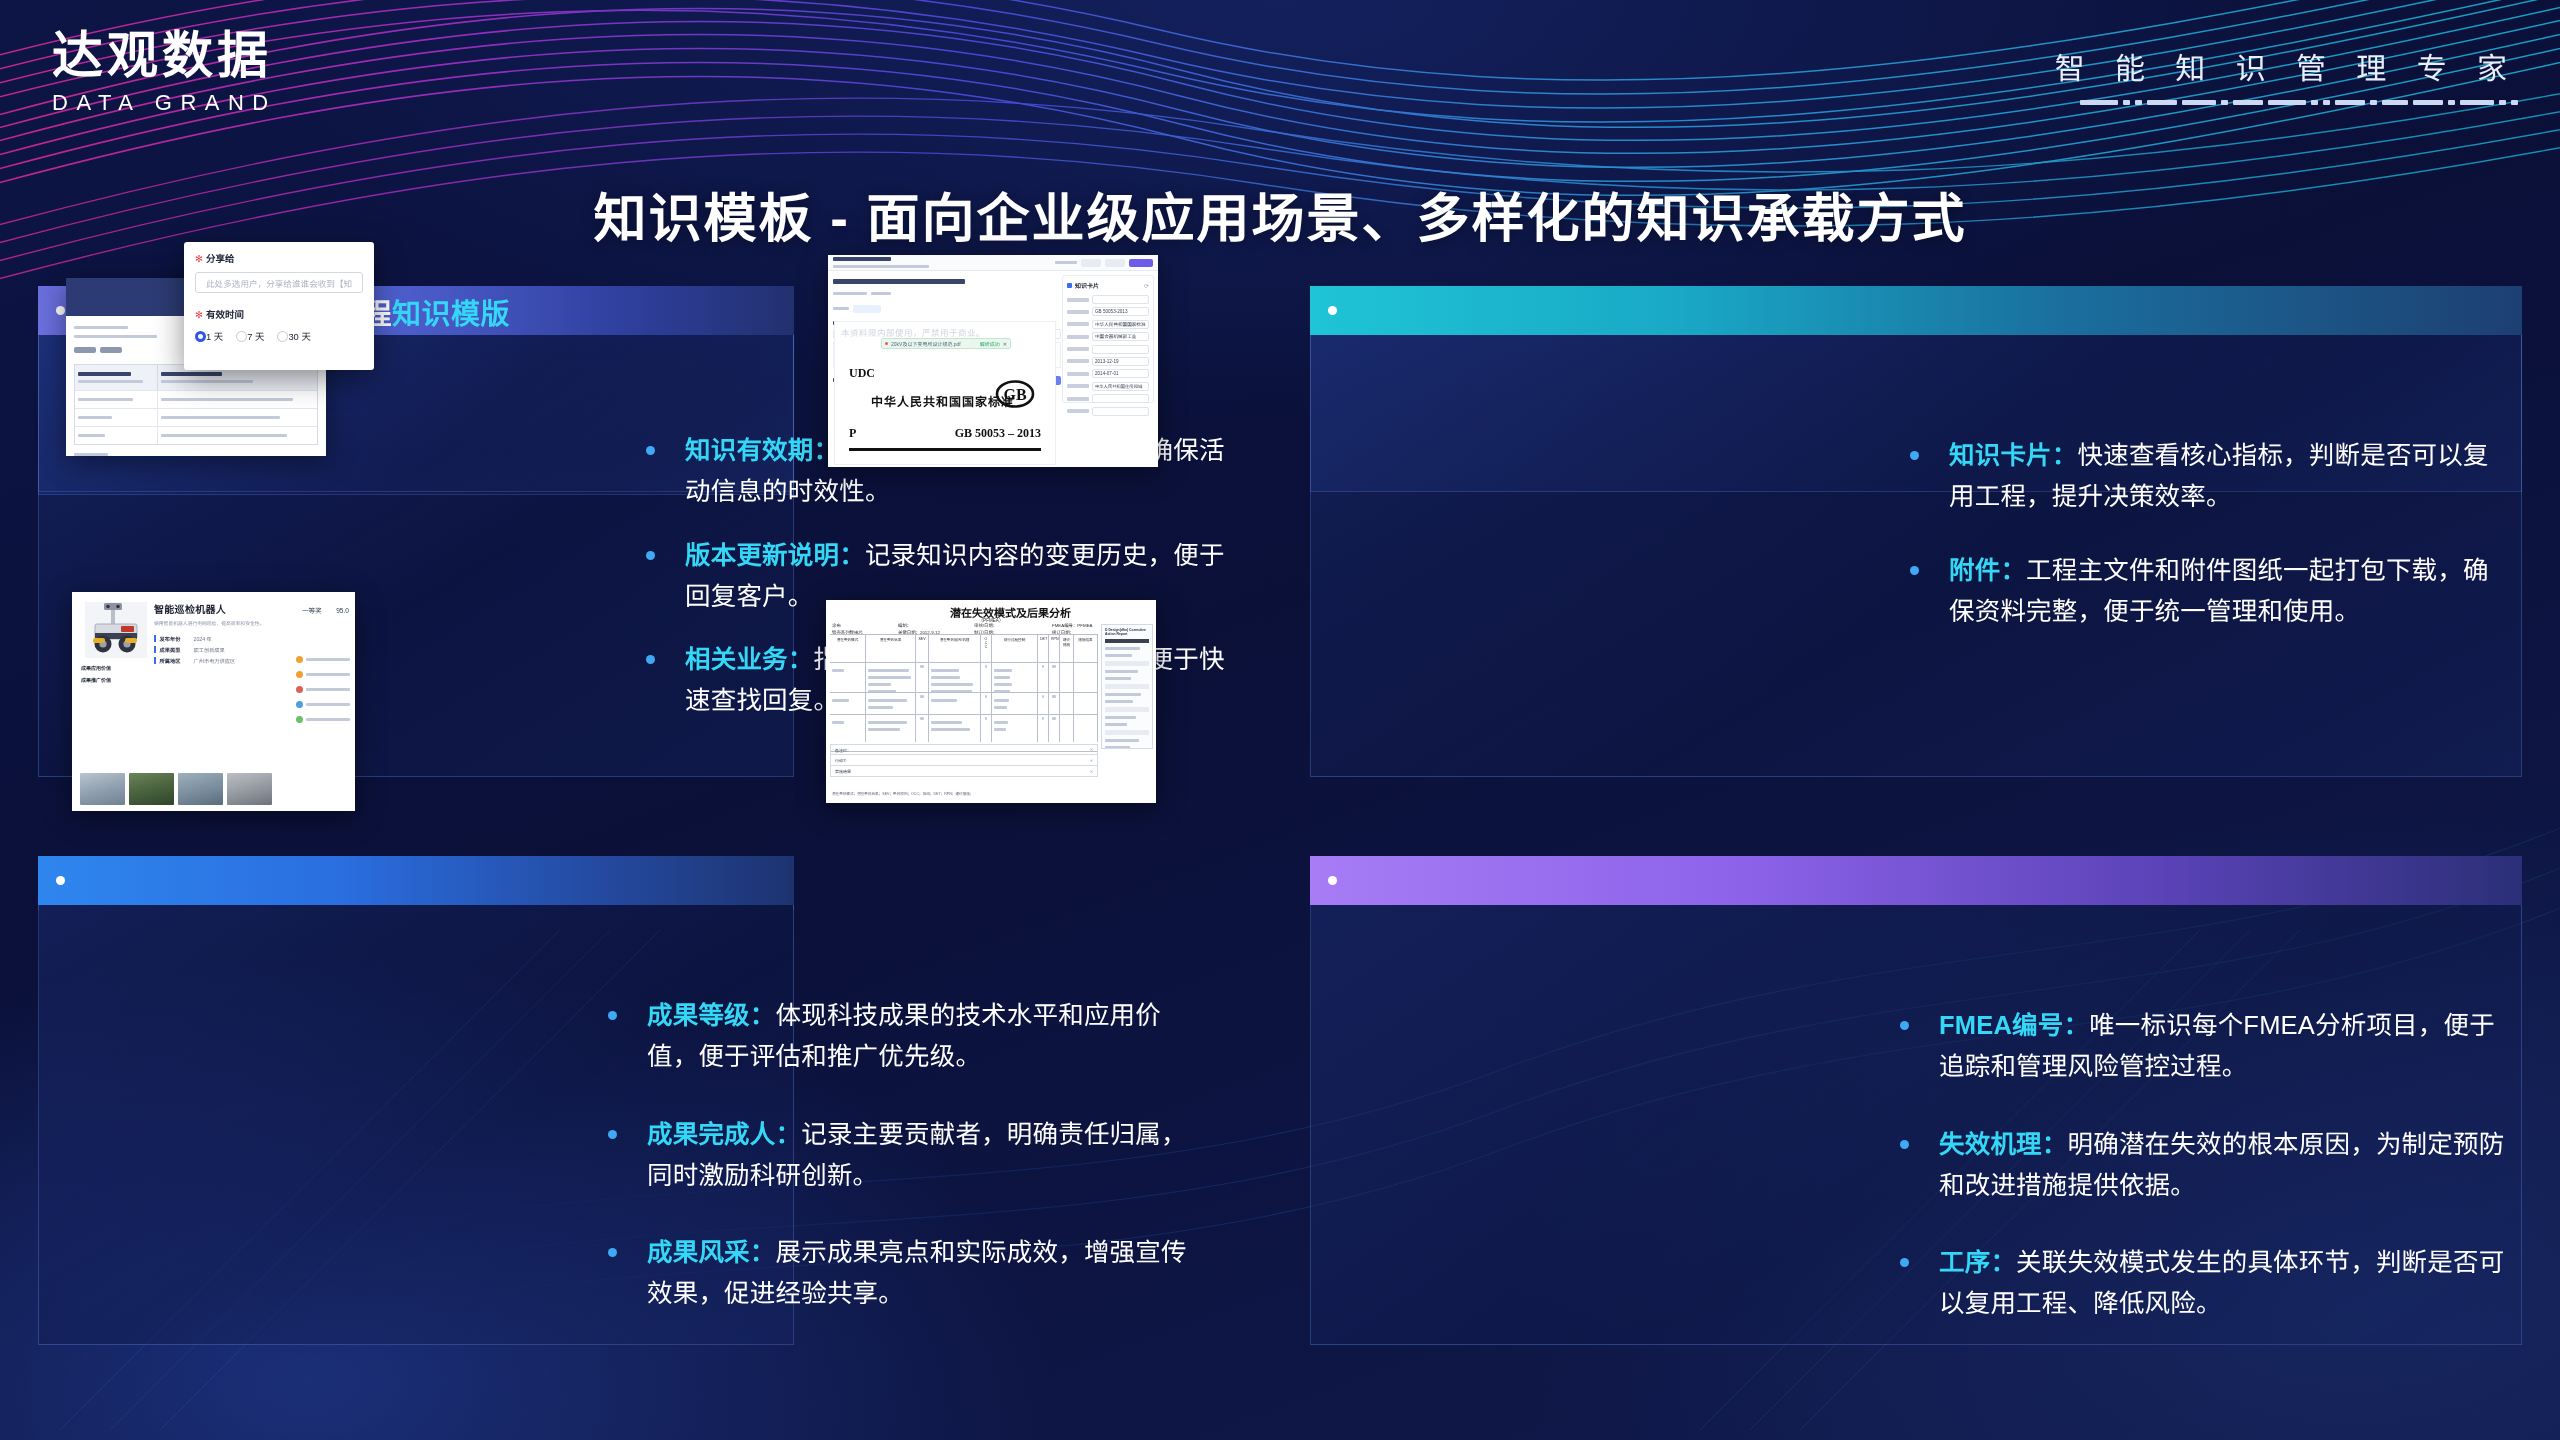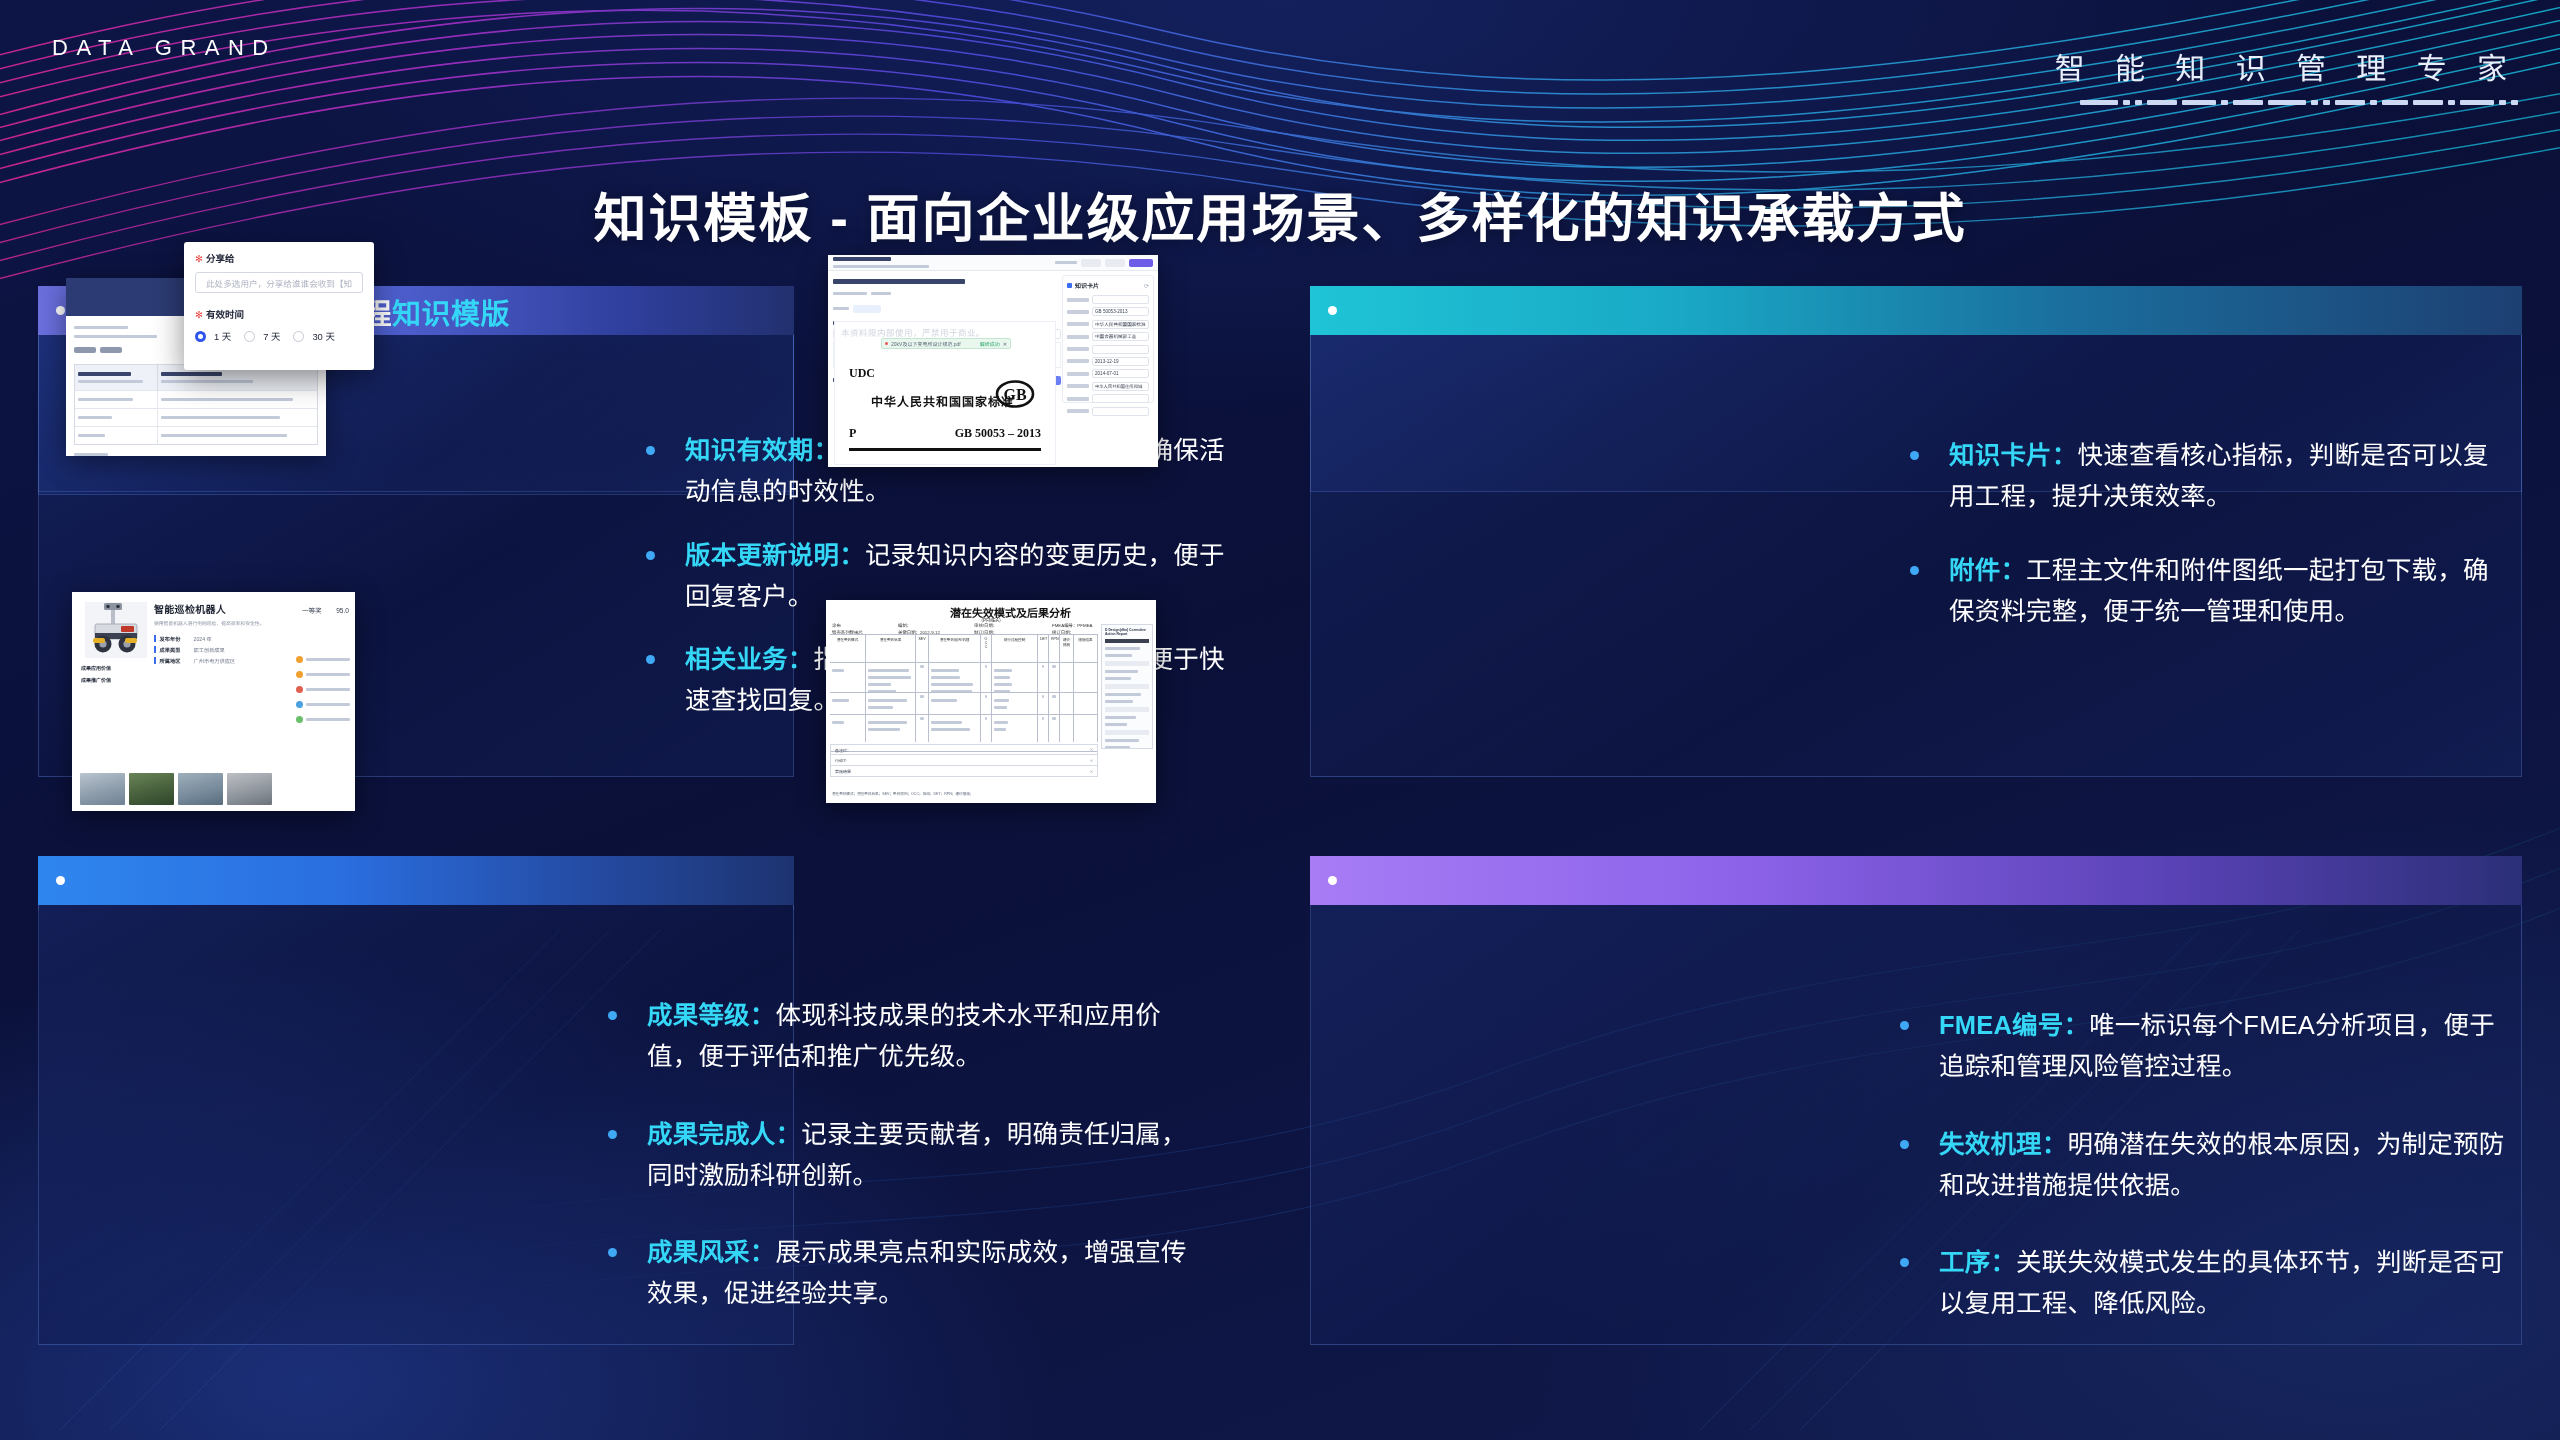--- a/index.html
+++ b/index.html
@@ -63,21 +63,21 @@
   #c1-doc { left:66px; top:278px; width:260px; height:178px; }
   #c1-doc-head { height:38px; background:#2c3b73; }
 
   #c1-dialog { position:absolute; left:184px; top:242px; width:190px; height:128px;
      background:#fff; border-radius:3px; box-shadow:0 8px 30px rgba(0,0,0,.45); padding:9px 11px; }
   .dlg-label { font-size:9.5px; color:#23283a; font-weight:600; }
   .dlg-label .req { color:#e44; margin-right:3px; }
   .dlg-input { margin-top:7px; height:21px; border:1px solid #d3d8e2; border-radius:3px;
      font-size:8.6px; color:#adb3c1; display:flex; align-items:center; padding-left:10px; overflow:hidden; white-space:nowrap;}
   .dlg-radios { margin-top:8px; display:flex; align-items:center; gap:13px; font-size:9.4px; color:#23283a; }
-  .radio { display:flex; align-items:center; gap:8px;justify-content:flex-end; }
+  .radio { display:flex; align-items:center; gap:0;justify-content:flex-end; }
   .rd { width:11px; height:11px; border-radius:50%; border:1.6px solid #c3c8d4; box-sizing:border-box; }
   .rd.on { border:3.2px solid #2f54eb; background:#fff; }
 
   
   #c2-shot { left:828px; top:255px; width:330px; height:212px; }
   #c2-shot-head { height:16px; background:#fafbfd; border-bottom:1px solid #e6e9f0; display:flex; align-items:center; }
   .mini-btn { height:8px; border-radius:2px; background:#e8ebf2; }
   .mini-btn.pri { background:#6c5ce7; }
   #c2-doccover { position:absolute; left:6px; top:66px; width:222px; bottom:2px; background:#fff;
       border:1px solid #eceff5; }
@@ -147,20 +147,21 @@
     <path d="M60,1430 L560,930"></path>
       <path d="M110,1430 L610,930"></path>
       <path d="M160,1430 L660,930"></path>
     <path d="M1700,1430 L2200,930"></path>
       <path d="M1750,1430 L2250,930"></path>
       <path d="M1800,1430 L2300,930"></path>
   </g>
 </svg>
 
 <div id="logo-block">
+  <div id="logo-cn">达观数据</div>
   <div id="logo-en">DATA GRAND</div>
 </div>
 
 <div id="tagline-block">
   <div id="tagline">智 能 知 识 管 理 专 家</div>
   <div id="tagline-dashes">
     <i style="width:38px"></i>
       <i style="width:7px"></i>
     <i style="width:7px"></i>
       <i style="width:30px"></i>

